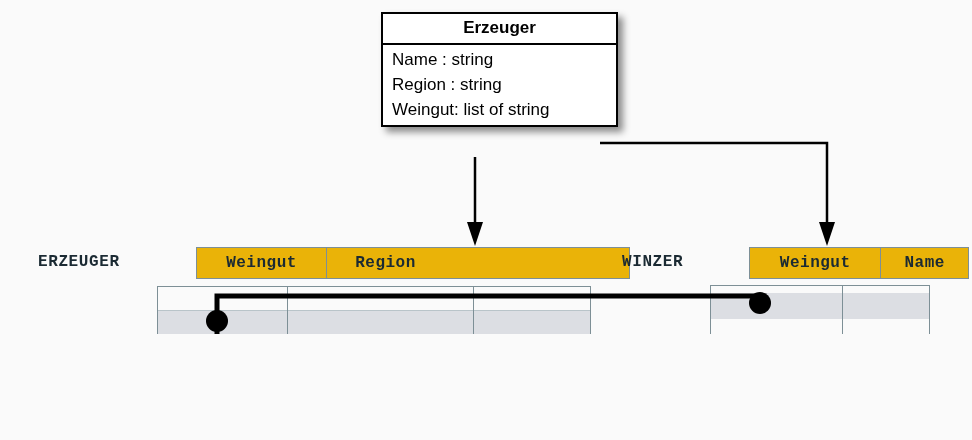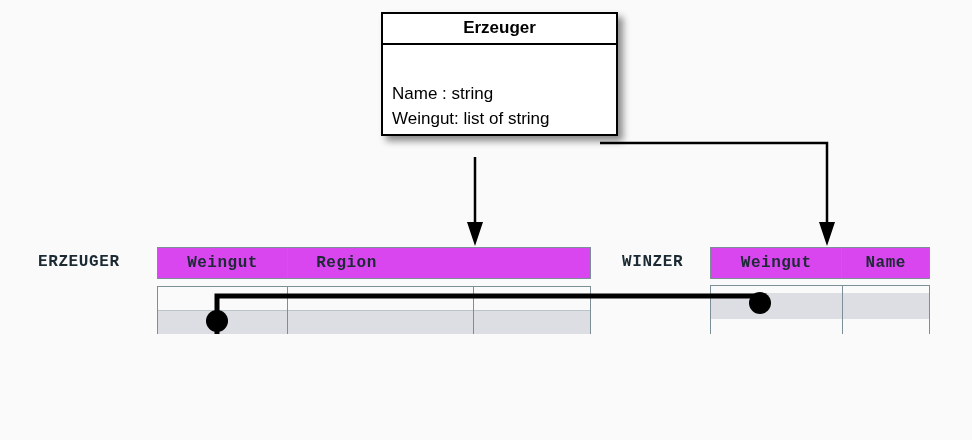--- a/index.html
+++ b/index.html
@@ -32,21 +32,20 @@
     font-weight: bold;
     font-size: 17px;
     line-height: 24px;
     color: #000;
     border-bottom: 2px solid #000;
     padding: 2px 4px 3px 4px;
     font-family: "Liberation Sans", sans-serif;
   }
   .uml-attrs {
     padding: 2px 0 3px 0;
-    margin-top: 34px;
   }
   .uml-attr {
     font-size: 17px;
     line-height: 25px;
     color: #000;
     padding-left: 9px;
     white-space: nowrap;
     font-family: "Liberation Sans", sans-serif;
   }
 
@@ -57,22 +56,23 @@
     font-weight: bold;
     font-size: 16px;
     letter-spacing: 0.6px;
     color: #1b2a33;
     white-space: nowrap;
   }
   .tbl-head {
     position: absolute;
     box-sizing: border-box;
     border: 1px solid #7d8f96;
-    background: #d946ef;
+    background: #eab308;
     display: flex;
+    margin-left: 39px;
   }
   .tbl-head .cell {
     box-sizing: border-box;
     font-family: "Liberation Mono", "DejaVu Sans Mono", monospace;
     font-weight: bold;
     font-size: 16px;
     letter-spacing: 0.5px;
     color: #1b2a33;
     display: flex;
     align-items: center;
@@ -115,20 +115,21 @@
 </style>
 </head>
 <body>
 
 <div id="stage">
 
   <div class="uml-box">
     <div class="uml-title">Erzeuger</div>
     <div class="uml-attrs">
       <div class="uml-attr">Name : string</div>
+      <div class="uml-attr">Region : string</div>
       <div class="uml-attr">Weingut: list of string</div>
     </div>
   </div>
 
   <div class="tbl-label" style="left:38px; top:253px;">ERZEUGER</div>
 
   <div class="tbl-head" style="left:157px; top:247px; width:434px; height:32px;">
     <div class="cell" style="width:130px;">Weingut</div>
     <div class="cell" style="width:117px;">Region</div>
   </div>

